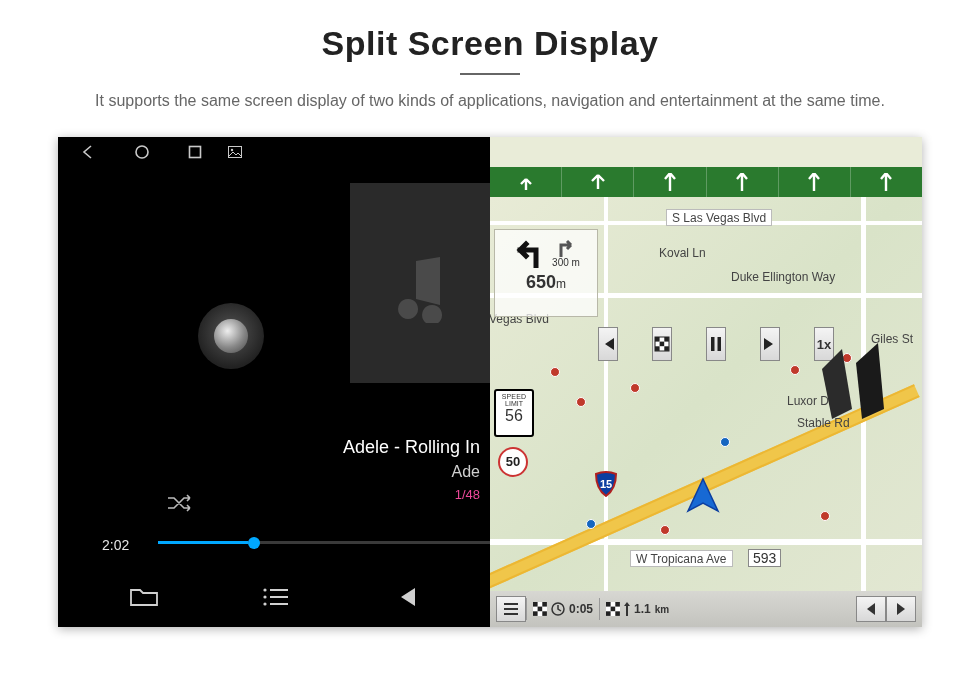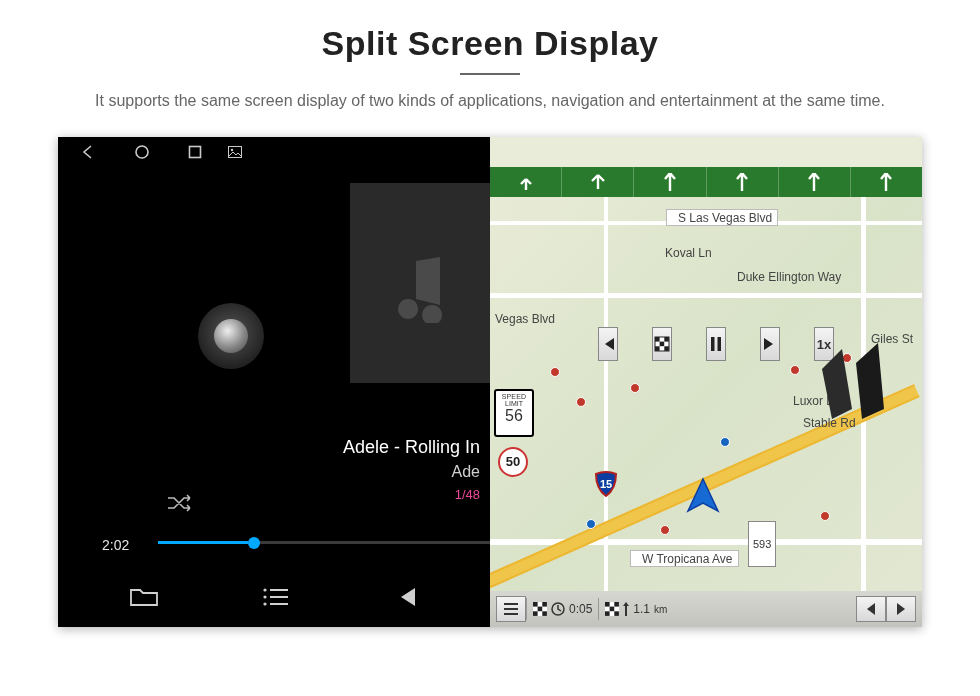--- a/index.html
+++ b/index.html
@@ -160,21 +160,21 @@
   .road.h3 { bottom:46px; left:0; right:0; height:6px; }
   .road.v1 { left:114px; top:0; bottom:0; width:4px; }
   .road.v2 { right:56px; top:0; bottom:0; width:5px; }
   .road.diag {
     left:-30px; bottom:-10px; width:500px; height:14px;
     background:#f0c64a; transform:rotate(-24deg); transform-origin:left center;
     border-top:2px solid #ecb733; border-bottom:2px solid #ecb733;
   }
   .street-label {
     position:absolute; background:#fff; color:#444;
-    font-size:12px; padding:1px 5px 0 11px; border:1px solid #bbb;
+    font-size:12px; padding:1px 5px 0 5px; border:1px solid #bbb;
     white-space:nowrap;
   }
   .turn-panel {
     position:absolute; left:4px; top:32px;
     width:104px; height:88px;
     background:rgba(255,255,255,0.74);
     border:1px solid #b8b8a8;
     display:flex; flex-direction:column; align-items:center;
     padding-top:4px;
   }
@@ -210,40 +210,40 @@
   .map-btn.b2{left:162px; top:130px;}
   .map-btn.b3{left:216px; top:130px;}
   .map-btn.b4{left:270px; top:130px;}
   .map-btn.b5{left:324px; top:130px;}
   .poi { position:absolute; width:10px; height:10px; background:#c0392b; border:1px solid #fff; border-radius:50%;}
   .poi.gas{ background:#1565c0; }
   .nav-bottom {
     position:absolute; left:0; right:0; bottom:0; height:36px;
     background:linear-gradient(#d7d7d2,#c3c3be);
     display:flex; align-items:center; gap:0; padding:0 6px;
-    font-size:12px; color:#333;
+    font-size:12px; color:#333;font-weight:bold;
   }
   .nb-item{display:flex; align-items:center; gap:4px; padding:0 6px;}
   .nb-sep{width:1px; height:22px; background:#999;}
   .nb-spacer{flex:1;}
   .nb-btn{
     width:30px; height:26px;
     background:linear-gradient(#f4f4f4,#d8d8d8);
     border:1px solid #888;
     display:flex; align-items:center; justify-content:center;
   }
   .watermark {
     position:absolute; left:50%; bottom:28px;
     transform:translateX(-50%);
     font-size:32px; font-style:italic; color:rgba(100,100,100,0.25);
     font-weight:600; pointer-events:none; letter-spacing:1px;
   }
   .addr-badge{
-    position:absolute; background:#fff; color:#333; font-size:11px;
-    padding:16px 4px; border:1px solid #888;
+    position:absolute; background:#fff; color:#333; font-size:14px;
+    padding:0 4px; border:1px solid #888;
   }
 </style>
 </head>
 <body>
 
 <h1 class="title">Split Screen Display</h1>
 <div class="title-underline"></div>
 <p class="subtitle">It supports the same screen display of two kinds of applications, navigation and entertainment at the same time.</p>
 
 <div class="device">
@@ -373,20 +373,36 @@
       <div class="street-label" style="left:164px; top:48px; background:transparent; border:none;">Koval Ln</div>
       <div class="street-label" style="left:236px; top:72px; background:transparent; border:none;">Duke Ellington Way</div>
       <div class="street-label" style="left:-6px; top:114px; background:transparent; border:none;">Vegas Blvd</div>
       <div class="street-label" style="right:4px; top:134px; background:transparent; border:none;">Giles St</div>
 
       <div class="street-label" style="left:292px; top:196px; background:transparent; border:none;">Luxor Dr</div>
       <div class="street-label" style="left:302px; top:218px; background:transparent; border:none;">Stable Rd</div>
       <div class="street-label" style="left:140px; bottom:24px;">W Tropicana Ave</div>
       <div class="addr-badge" style="left:258px; bottom:24px;">593</div>
 
+      <div class="turn-panel">
+        <div class="turn-icons">
+          <svg width="34" height="34" viewBox="0 0 34 34">
+              <path d="M24 32 V16 H8 M8 16 L14 10 M8 16 L14 22" stroke="#111" stroke-width="5" fill="none" stroke-linecap="square"></path>
+            </svg>
+          <div style="display:flex;flex-direction:column;align-items:center;">
+            <svg width="18" height="22" viewBox="0 0 18 22">
+                <path d="M4 22 V10 H14 M14 10 L10 6 M14 10 L10 14" stroke="#555" stroke-width="3" fill="none"></path>
+              </svg>
+            <span style="font-size:10px;color:#333;">300 m</span>
+          </div>
+        </div>
+        <div class="turn-dist">
+          <span style="font-size:18px;font-weight:600;">650</span><span style="font-size:12px;">m</span>
+        </div>
+      </div>
 
       <div class="map-btn b1">
         <svg width="16" height="14" viewBox="0 0 16 14">
             <path d="M3 1 V13 M14 1 L5 7 L14 13 Z" fill="#222"></path>
           </svg>
       </div>
       <div class="map-btn b2">
         <svg width="16" height="16" viewBox="0 0 16 16">
             <rect x="1" y="1" width="14" height="14" fill="#fff" stroke="#222"></rect>
             <rect x="1" y="1" width="4.6" height="4.6" fill="#222"></rect>

